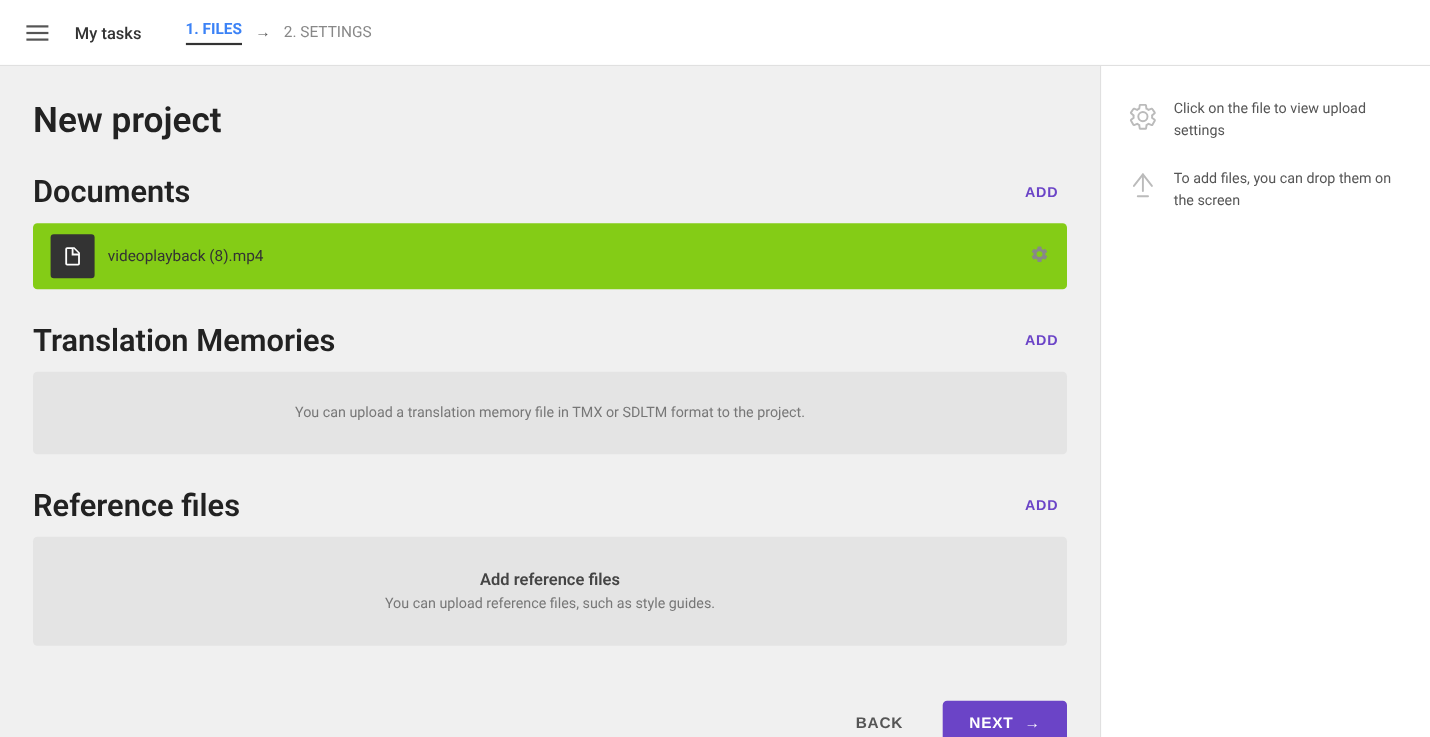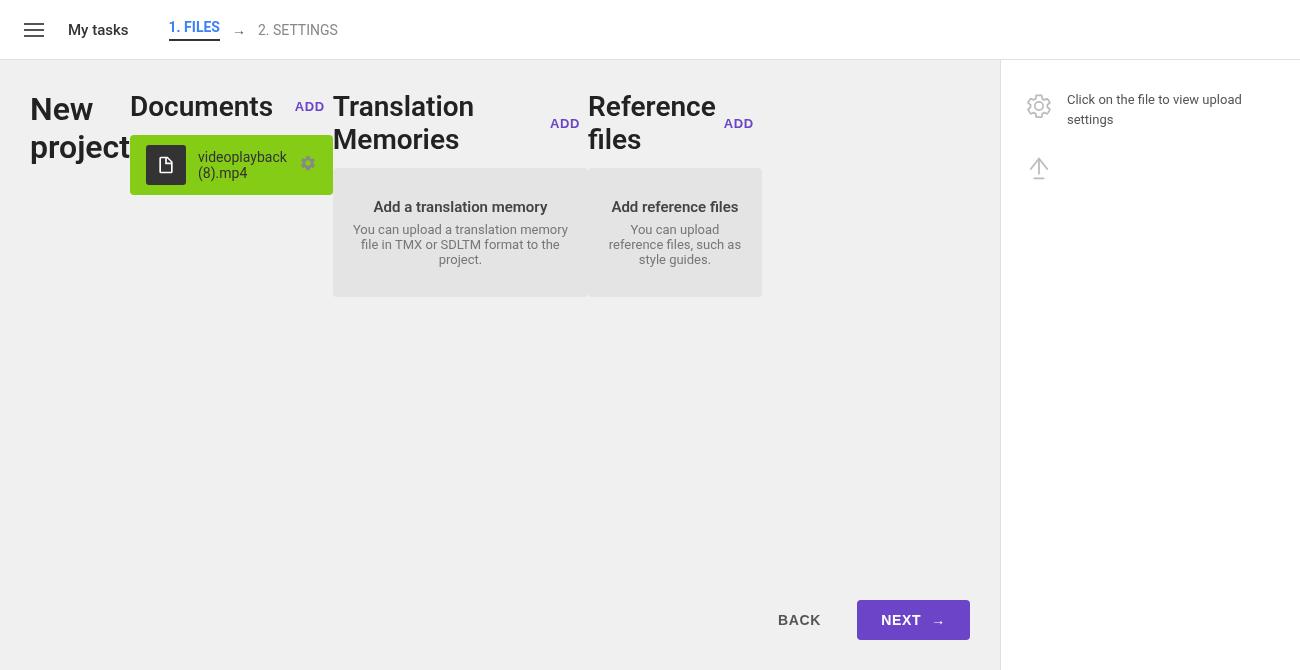--- a/index.html
+++ b/index.html
@@ -72,21 +72,21 @@
       overflow: hidden;
     }
 
     
     .content {
       flex: 1;
       background: #f0f0f0;
       padding: 30px 30px 20px 30px;
       overflow-y: auto;
       display: flex;
-      flex-direction: row;
+      flex-direction: column;
     }
 
     .page-title {
       font-size: 32px;
       font-weight: 600;
       color: #222;
       margin-bottom: 30px;
     }
 
     
@@ -274,21 +274,20 @@
         </span>
       </div>
     </div>
 
     <div class="section">
       <div class="section-header">
         <span class="section-title">Translation Memories</span>
         <button class="add-btn">ADD</button>
       </div>
       <div class="empty-state">
-        <div class="empty-state-title">Add a translation memory</div>
         <div class="empty-state-desc">You can upload a translation memory file in TMX or SDLTM format to the project.</div>
       </div>
     </div>
 
     <div class="section">
       <div class="section-header">
         <span class="section-title">Reference files</span>
         <button class="add-btn">ADD</button>
       </div>
       <div class="empty-state">
@@ -317,16 +316,17 @@
       <div class="tip-text">Click on the file to view upload settings</div>
     </div>
 
     <div class="tip-item">
       <div class="tip-icon">
         <svg viewBox="0 0 24 24" fill="none" stroke="#bbb" stroke-width="1.5">
           <path d="M5 12l7-9 7 9" stroke-linecap="round" stroke-linejoin="round"></path>
           <path d="M12 3v13M8 20h8" stroke-linecap="round" stroke-linejoin="round"></path>
         </svg>
       </div>
+      <div class="tip-text">To add files, you can drop them on the screen</div>
     </div>
   </div>
 
 </div>
 
 </body></html>

